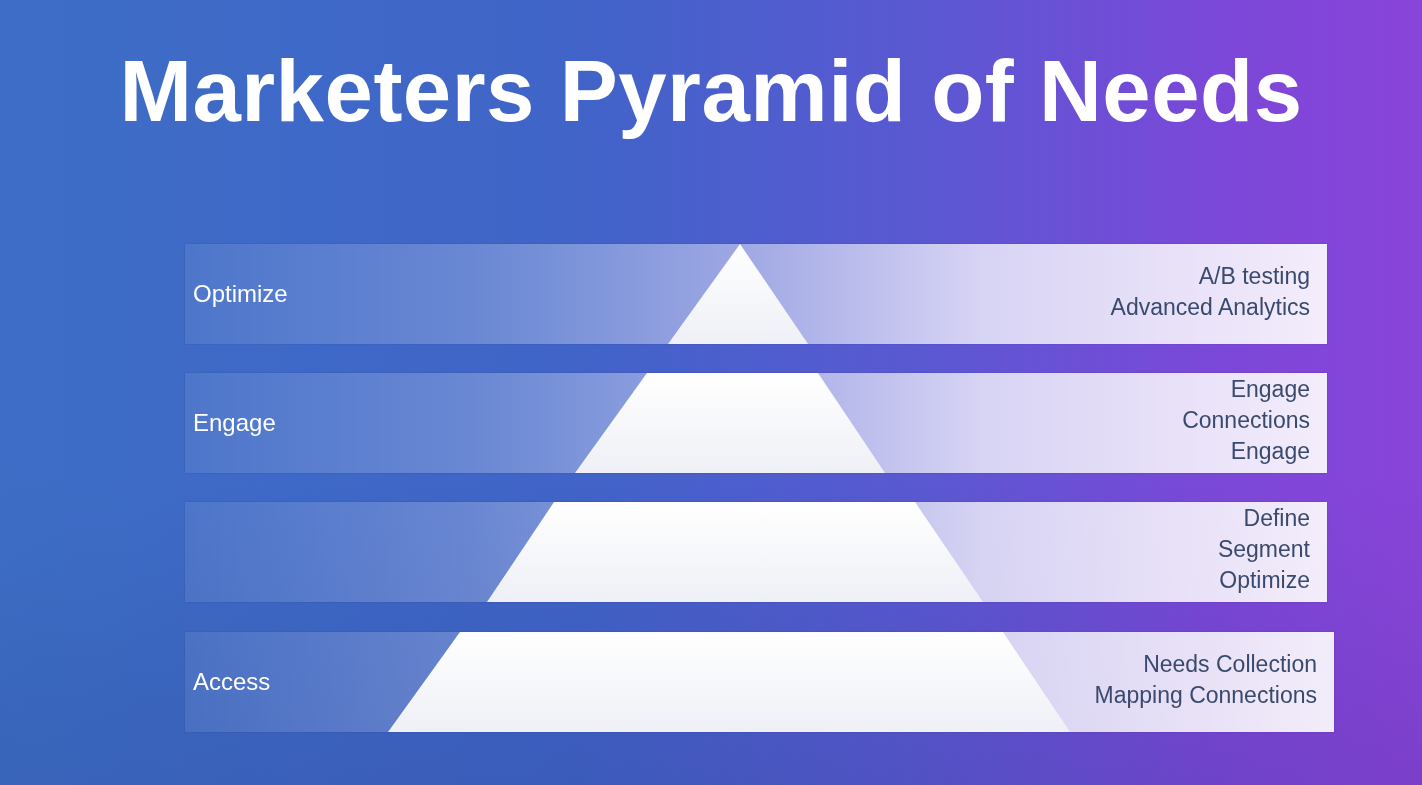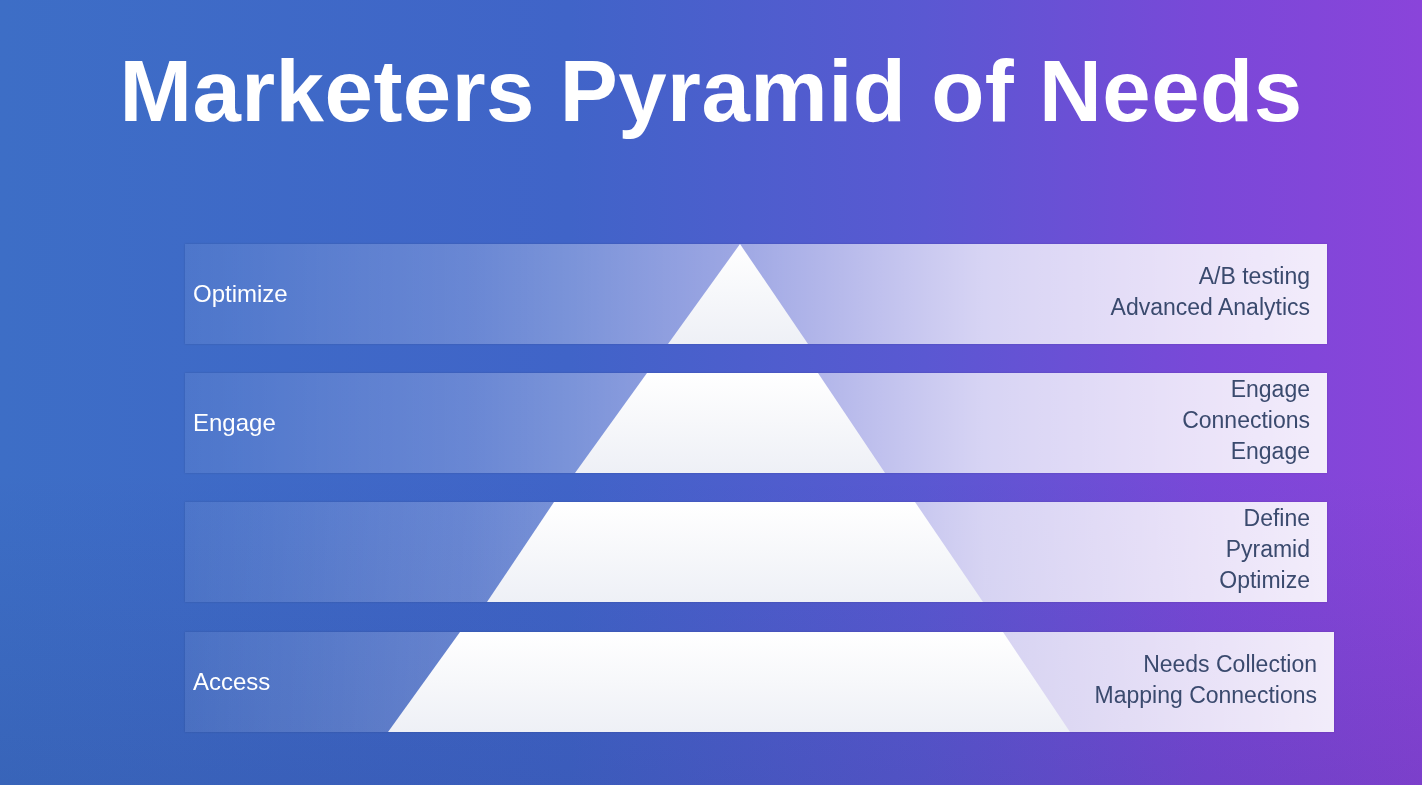--- a/index.html
+++ b/index.html
@@ -55,21 +55,21 @@
   <div class="band-items">
     <span>Engage</span>
     <span>Connections</span>
     <span>Engage</span>
   </div>
 </div>
 
 <div class="band" style="top:502px;">
   <div class="band-items">
     <span>Define</span>
-    <span>Pyramid</span>
+    <span>Segment</span>
     <span>Optimize</span>
   </div>
 </div>
 
 <div class="band" style="top:632px;padding-left:7px;">
   <div class="band-label">Access</div>
   <div class="band-items">
     <span>Needs Collection</span>
     <span>Mapping Connections</span>
   </div>

